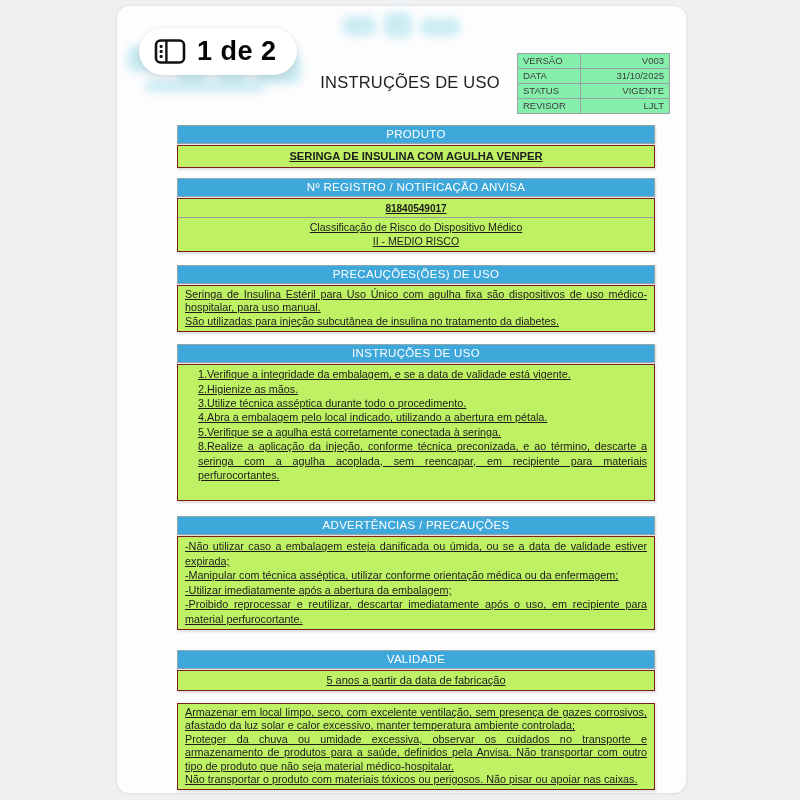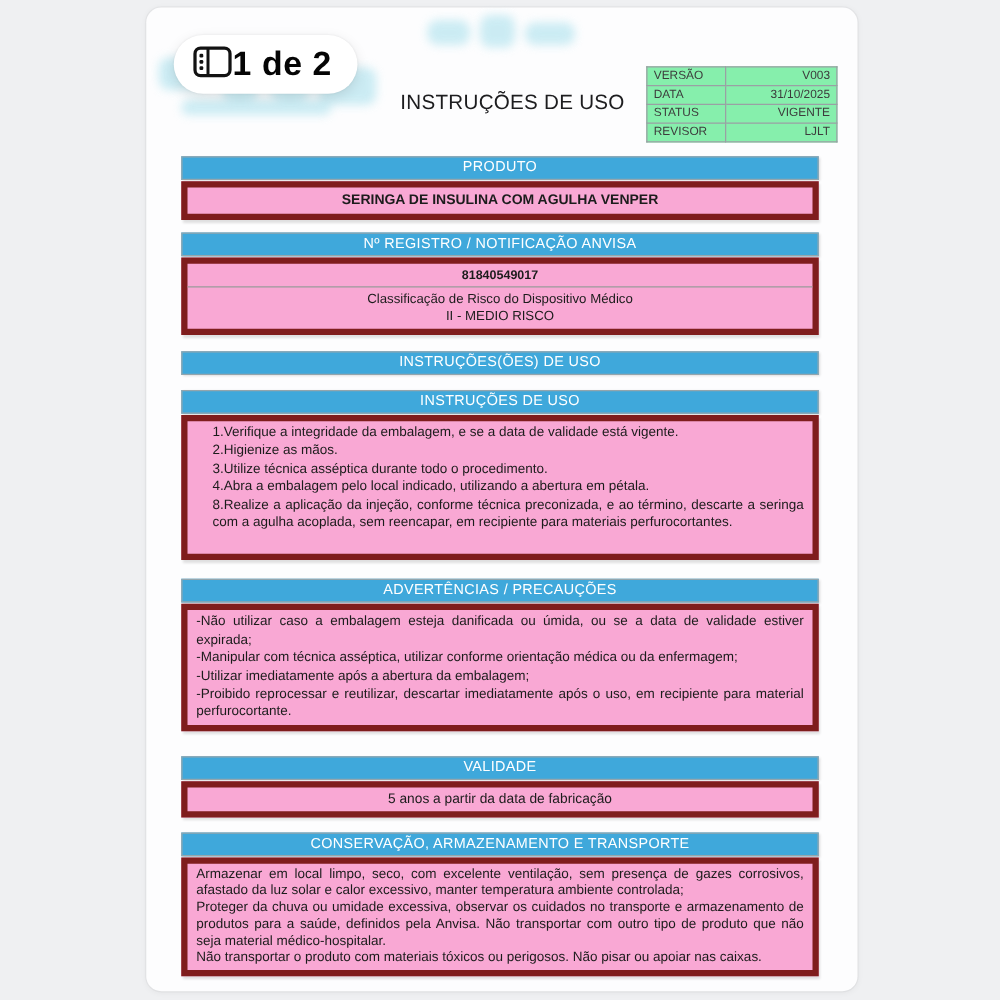--- a/index.html
+++ b/index.html
@@ -14,52 +14,52 @@
     position:absolute;left:117px;top:6px;width:569px;height:787px;
     background:#fdfdfe;border-radius:12px;
     box-shadow:0 0 0 1px rgba(0,0,0,0.03),0 1px 5px rgba(0,0,0,0.05);
   }
   
   .wm{position:absolute;filter:blur(4px);opacity:.85;}
   .wm .b{position:absolute;background:var(--wm);border-radius:8px;}
   
   .badge{
     position:absolute;left:139px;top:28px;
-    display:flex;
+    display:flex;align-items:center;gap:11px;
     background:#ffffff;border-radius:26px;padding:8px 20px 8px 15px;
     box-shadow:0 3px 10px rgba(0,0,0,0.10),0 0 2px rgba(0,0,0,0.08);
   }
   .badge .label{font-size:27px;font-weight:600;color:#050505;letter-spacing:.5px;}
   .title{
     position:absolute;left:410px;top:73px;transform:translateX(-50%);
     font-size:16.5px;color:#1d1d1f;letter-spacing:.2px;white-space:nowrap;
   }
   
   .meta{
     position:absolute;left:517px;top:53px;border-collapse:collapse;
     font-size:9.5px;color:#3c3c3c;background:#86efac;
   }
   .meta td{border:1px solid #9aa0a4;padding:1px 5px 2px;height:11px;}
   .meta td.l{width:52px;}
   .meta td.v{width:78px;text-align:right;}
   
   .sections{position:absolute;left:145px;top:125px;width:510px;}
-  .section{margin-bottom:12px;}
+  .section{margin-bottom:12px;margin-left:32px;}
   .section:nth-of-type(1){margin-bottom:10px;}
   .section:nth-of-type(2){margin-bottom:13px;}
   .section:nth-of-type(4){margin-bottom:15px;}
   .section:nth-of-type(5){margin-bottom:20px;}
   .section-header{
     background:var(--accent);color:#fff;text-align:center;
     font-size:11.5px;letter-spacing:.3px;padding:2px 0 3px;
     border:1px solid #93a5ad;box-shadow:1px 1px 2px rgba(0,0,0,.15);
   }
   .section-body{
-    background:#f9a8d4;border:5px solid #7f1d1d;margin-top:1px;
-    padding:2px 7px 3px;box-shadow:1px 2px 2px rgba(0,0,0,.12);
+    background:#bef264;border:1px solid #7f1d1d;margin-top:1px;
+    padding:2px 7px 3px;box-shadow:1px 2px 2px rgba(0,0,0,.12);text-decoration:underline;
   }
   .line-center{text-align:center;font-size:11px;padding:1px 0;}
   [data-name="section-body-produto"] .line-center{font-weight:700;font-size:11.2px;padding:2px 0;}
   .registry-number{
     text-align:center;font-weight:700;font-size:10px;
     border-bottom:1px solid #9a9a9a;padding:2px 0 3px;margin:0 -7px 2px;
   }
   .line-small{text-align:center;font-size:10.6px;padding:1px 0;}
   .text-line{font-size:10.8px;line-height:13.4px;text-align:justify;}
   .list-item{font-size:10.8px;line-height:14.4px;text-align:justify;}
@@ -129,48 +129,52 @@
     </section>
     <section class="section" data-name="section-registro-anvisa">
       <div class="section-header" data-name="section-header-registro-anvisa">Nº REGISTRO / NOTIFICAÇÃO ANVISA</div>
       <div class="section-body" data-name="section-body-registro-anvisa">
         <div class="registry-number" data-name="registry-number">81840549017</div>
         <div class="line-small" data-name="section-line">Classificação de Risco do Dispositivo Médico</div>
         <div class="line-small" data-name="section-line">II - MEDIO RISCO</div>
       </div>
     </section>
     <section class="section" data-name="section-indicacao-de-uso">
-      <div class="section-header" data-name="section-header-indicacao-de-uso">INSTRUÇÕES(ÕES) DE USO</div>
+      <div class="section-header" data-name="section-header-indicacao-de-uso">PRECAUÇÕES(ÕES) DE USO</div>
+      <div class="section-body" data-name="section-body-indicacao-de-uso">
+        <div class="text-line" data-name="section-line">Seringa de Insulina Estéril para Uso Único com agulha fixa são dispositivos de uso médico-hospitalar, para uso manual.</div>
+        <div class="text-line" data-name="section-line">São utilizadas para injeção subcutânea de insulina no tratamento da diabetes.</div>
+      </div>
     </section>
     <section class="section" data-name="section-instrucoes-de-uso">
       <div class="section-header" data-name="section-header-instrucoes-de-uso">INSTRUÇÕES DE USO</div>
       <div class="section-body" data-name="section-body-instrucoes-de-uso">
         <div class="list-item" data-name="list-item">1.Verifique a integridade da embalagem, e se a data de validade está vigente.</div>
         <div class="list-item" data-name="list-item">2.Higienize as mãos.</div>
         <div class="list-item" data-name="list-item">3.Utilize técnica asséptica durante todo o procedimento.</div>
         <div class="list-item" data-name="list-item">4.Abra a embalagem pelo local indicado, utilizando a abertura em pétala.</div>
+        <div class="list-item" data-name="list-item">5.Verifique se a agulha está corretamente conectada à seringa.</div>
         <div class="list-item" data-name="list-item">8.Realize a aplicação da injeção, conforme técnica preconizada, e ao término, descarte a seringa com a agulha acoplada, sem reencapar, em recipiente para materiais perfurocortantes.</div>
       </div>
     </section>
     <section class="section" data-name="section-advertencias-precaucoes">
       <div class="section-header" data-name="section-header-advertencias-precaucoes">ADVERTÊNCIAS / PRECAUÇÕES</div>
       <div class="section-body" data-name="section-body-advertencias-precaucoes">
         <div class="list-item" data-name="list-item">-Não utilizar caso a embalagem esteja danificada ou úmida, ou se a data de validade estiver expirada;</div>
         <div class="list-item" data-name="list-item">-Manipular com técnica asséptica, utilizar conforme orientação médica ou da enfermagem;</div>
         <div class="list-item" data-name="list-item">-Utilizar imediatamente após a abertura da embalagem;</div>
         <div class="list-item" data-name="list-item">-Proibido reprocessar e reutilizar, descartar imediatamente após o uso, em recipiente para material perfurocortante.</div>
       </div>
     </section>
     <section class="section" data-name="section-validade">
       <div class="section-header" data-name="section-header-validade">VALIDADE</div>
       <div class="section-body" data-name="section-body-validade">
         <div class="line-center" data-name="section-line">5 anos a partir da data de fabricação</div>
       </div>
     </section>
     <section class="section" data-name="section-conservacao-armazenamento-transporte">
-      <div class="section-header" data-name="section-header-conservacao-armazenamento-transporte">CONSERVAÇÃO, ARMAZENAMENTO E TRANSPORTE</div>
       <div class="section-body" data-name="section-body-conservacao-armazenamento-transporte">
         <div class="text-line" data-name="section-line">Armazenar em local limpo, seco, com excelente ventilação, sem presença de gazes corrosivos, afastado da luz solar e calor excessivo, manter temperatura ambiente controlada;</div>
         <div class="text-line" data-name="section-line">Proteger da chuva ou umidade excessiva, observar os cuidados no transporte e armazenamento de produtos para a saúde, definidos pela Anvisa. Não transportar com outro tipo de produto que não seja material médico-hospitalar.</div>
         <div class="text-line" data-name="section-line">Não transportar o produto com materiais tóxicos ou perigosos. Não pisar ou apoiar nas caixas.</div>
       </div>
     </section>
   </div>
 
 </body></html>

